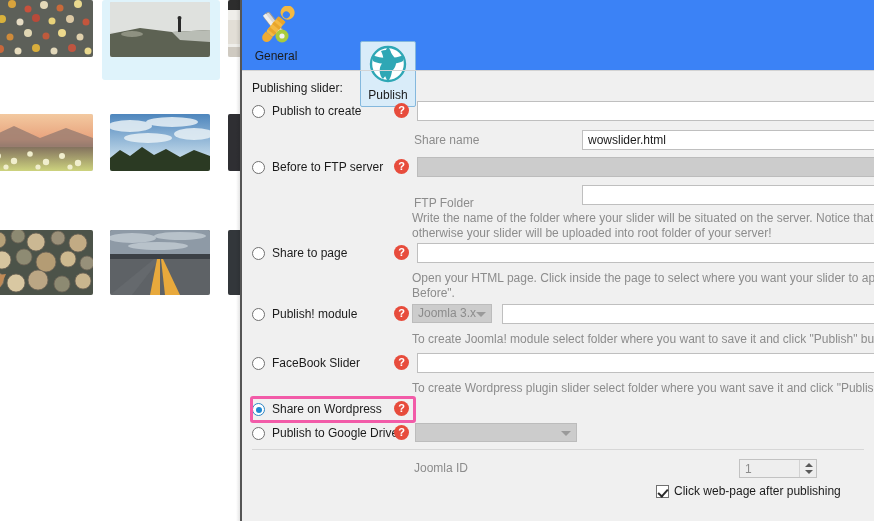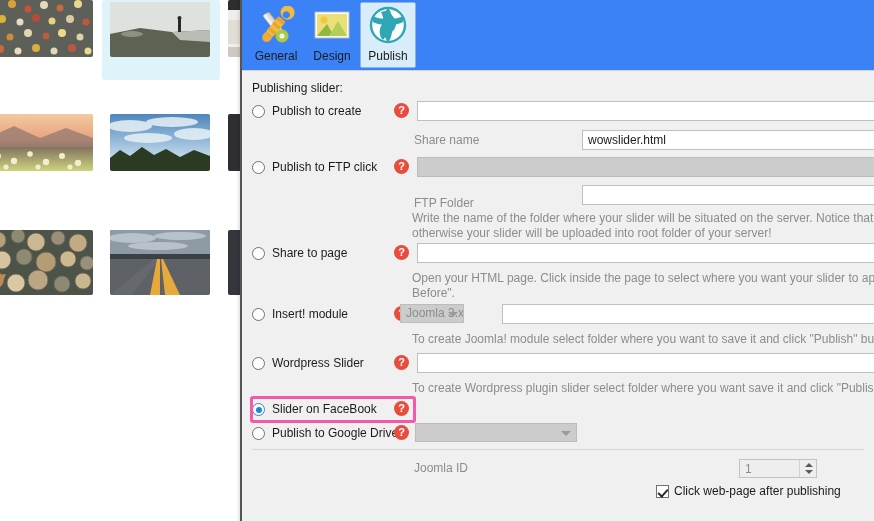--- a/index.html
+++ b/index.html
@@ -402,32 +402,22 @@
             <rect x="16" y="24" width="9" height="3" fill="#e8a52c"></rect>
             <path d="M16 30 h9 v4 a4.5 4.5 0 0 1 -9 0 z" fill="#f0ab33"></path>
             <path d="M14 4 a7 7 0 1 1 13 0 a7 7 0 0 1 -13 0 z M17.5 4 a3.5 3.5 0 1 0 7 0 a3.5 3.5 0 0 0 -7 0 z" fill="#f4b942"></path>
           </g>
           <circle cx="28" cy="30" r="6.5" fill="#aacb3c"></circle>
           <circle cx="28" cy="30" r="2.6" fill="#f0f0f0"></circle>
         </svg>
         <span class="lbl">General</span>
       </div>
 
-      <div class="tab" style="left:62px;">
-        <svg class="ico" viewBox="0 0 44 40">
-          <rect x="5" y="6" width="34" height="26" fill="#ffffff" stroke="#b9b9b9" stroke-width="1"></rect>
-          <rect x="7" y="8" width="30" height="22" fill="#e9e07a"></rect>
-          <circle cx="14" cy="14" r="3.6" fill="#f6c63c"></circle>
-          <path d="M7 30 L17 18 L24 30 Z" fill="#8fb83f"></path>
-          <path d="M19 30 L28 15 L37 30 Z" fill="#b4cf56"></path>
-        </svg>
-        <span class="lbl">Design</span>
-      </div>
-
-      <div class="tab selected" style="left:118px;">
+
+      <div class="tab selected" style="left:118px;margin-top:39px;">
         <svg class="ico" viewBox="0 0 44 40">
           <circle cx="22" cy="19" r="17" fill="#ffffff"></circle>
           <circle cx="22" cy="19" r="17" fill="none" stroke="#2fa7b5" stroke-width="2.4"></circle>
           <path d="M22 2 c-6 5 -6 29 0 34 c6 -5 6 -29 0 -34 z" fill="#2fa7b5"></path>
           <path d="M7 10 c6 4 24 4 30 0 l0 6 c-6 4 -24 4 -30 0 z" fill="#2fa7b5"></path>
           <path d="M15 6 c3 6 3 10 0 14 c-2 4 -2 10 2 14 c4 -6 9 -6 12 -12 c3 -6 -1 -10 -4 -14 c-3 -4 -6 -3 -10 -2 z" fill="#2fa7b5"></path>
         </svg>
         <span class="lbl">Publish</span>
       </div>
     </div>
@@ -440,21 +430,21 @@
       <span class="rlbl">Publish to create</span>
     </div>
     <div class="help" style="left:152px; top:103px;">?</div>
     <div class="tbox" style="left:175px; top:101px; width:470px;"></div>
 
     <div class="sublabel" style="left:172px; top:133px;">Share name</div>
     <div class="tbox" style="left:340px; top:130px; width:305px;">wowslider.html</div>
 
     <div class="radio-row" style="top:160px;">
       <span class="rb"></span>
-      <span class="rlbl">Publish to FTP click</span>
+      <span class="rlbl">Before to FTP server</span>
     </div>
     <div class="help" style="left:152px; top:159px;">?</div>
     <div class="tbox disabled" style="left:175px; top:157px; width:470px;"></div>
 
     <div class="sublabel" style="left:172px; top:196px;">FTP Folder</div>
     <div class="tbox" style="left:340px; top:185px; width:305px;"></div>
 
     <div class="hint" style="left:170px; top:211px;">Write the name of the folder where your slider will be situated on the server. Notice that you sh
 otherwise your slider will be uploaded into root folder of your server!</div>
 
@@ -463,43 +453,43 @@
       <span class="rlbl">Share to page</span>
     </div>
     <div class="help" style="left:152px; top:245px;">?</div>
     <div class="tbox" style="left:175px; top:243px; width:470px;"></div>
 
     <div class="hint" style="left:170px; top:271px;">Open your HTML page. Click inside the page to select where you want your slider to appear, the
 Before".</div>
 
     <div class="radio-row" style="top:307px;">
       <span class="rb"></span>
-      <span class="rlbl">Insert! module</span>
+      <span class="rlbl">Publish! module</span>
     </div>
     <div class="help" style="left:152px; top:306px;">?</div>
-    <div class="combo" style="left:158px; top:304px; width:64px;">
+    <div class="combo" style="left:170px; top:304px; width:80px;">
       <span>Joomla 3.x</span>
       <span class="arrow"></span>
     </div>
     <div class="tbox" style="left:260px; top:304px; width:385px;"></div>
 
     <div class="hint" style="left:170px; top:332px;">To create Joomla! module select folder where you want to save it and click "Publish" button.</div>
 
     <div class="radio-row" style="top:356px;">
       <span class="rb"></span>
-      <span class="rlbl">Wordpress Slider</span>
+      <span class="rlbl">FaceBook Slider</span>
     </div>
     <div class="help" style="left:152px; top:355px;">?</div>
     <div class="tbox" style="left:175px; top:353px; width:470px;"></div>
 
     <div class="hint" style="left:170px; top:381px;">To create Wordpress plugin slider select folder where you want save it and click "Publish" button</div>
 
     <div class="radio-row" style="top:402px;">
       <span class="rb on"></span>
-      <span class="rlbl">Slider on FaceBook</span>
+      <span class="rlbl">Share on Wordpress</span>
     </div>
     <div class="help" style="left:152px; top:401px;">?</div>
 
     <div class="radio-row" style="top:426px;">
       <span class="rb"></span>
       <span class="rlbl">Publish to Google Drive</span>
     </div>
     <div class="help" style="left:152px; top:425px;">?</div>
     <div class="combo" style="left:173px; top:423px; width:162px;">
       <span></span>

